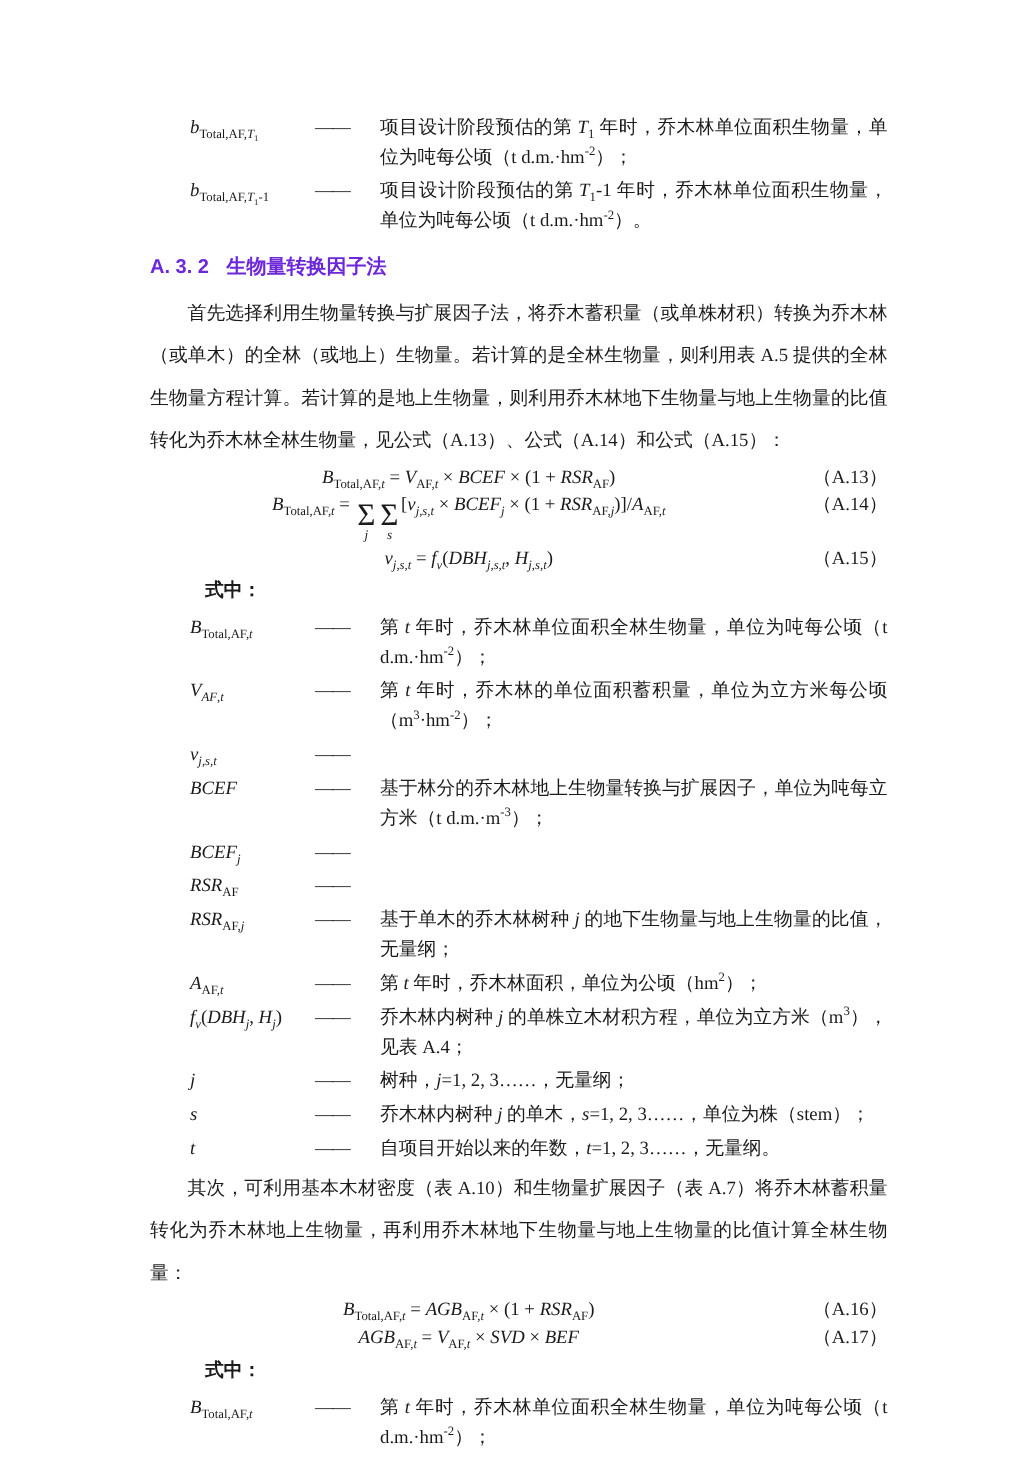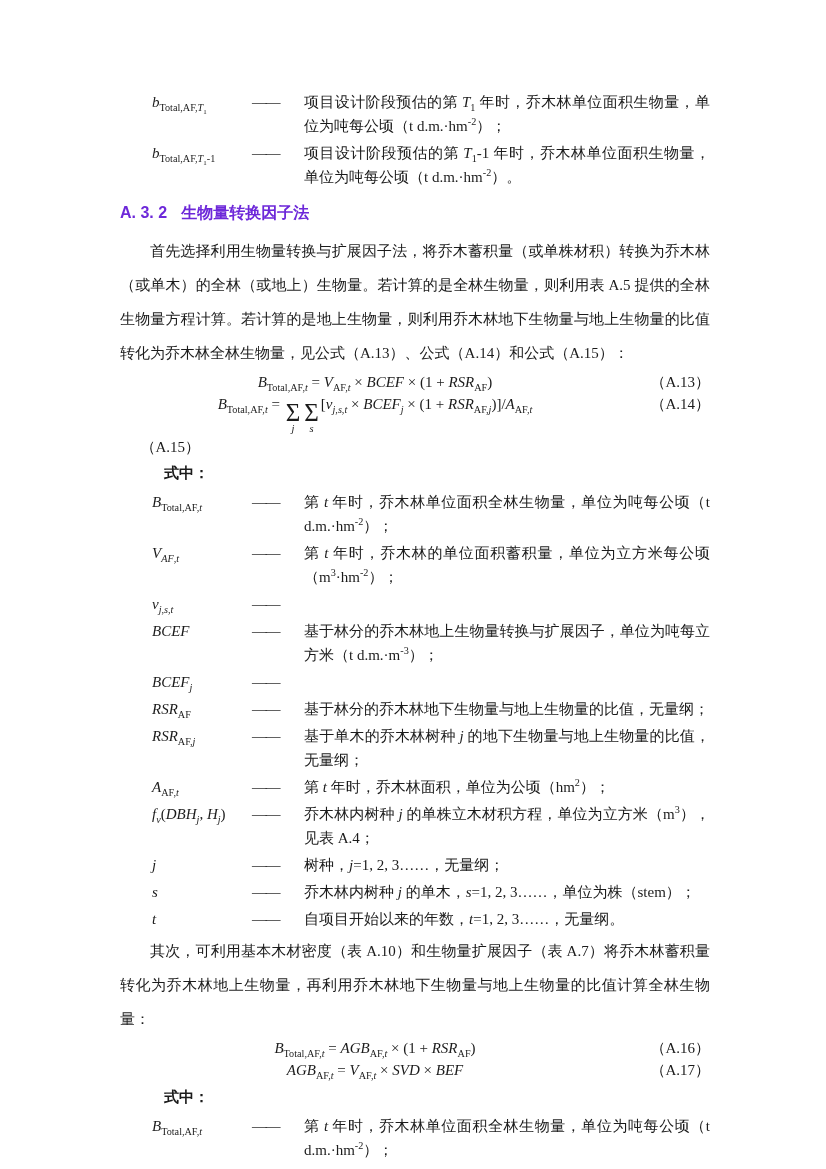--- a/index.html
+++ b/index.html
@@ -71,20 +71,21 @@
     <span class="formula-body"><i>B</i><sub>Total,AF,<i>t</i></sub> = <span class="sum">
           <span class="sig">Σ</span>
           <span class="idx">j</span>
         </span><span class="sum">
           <span class="sig">Σ</span>
           <span class="idx">s</span>
         </span>[<i>v</i><sub><i>j</i>,<i>s</i>,<i>t</i></sub> × <i>BCEF</i><sub><i>j</i></sub> × (1 + <i>RSR</i><sub>AF,<i>j</i></sub>)]/<i>A</i><sub>AF,<i>t</i></sub></span>
     <span class="eq-num">（A.14）</span>
   </div>
   <div class="formula-row">
+    <span class="formula-body"><i>v</i><sub><i>j</i>,<i>s</i>,<i>t</i></sub> = <i>f</i><sub><i>v</i></sub>(<i>DBH</i><sub><i>j</i>,<i>s</i>,<i>t</i></sub>, <i>H</i><sub><i>j</i>,<i>s</i>,<i>t</i></sub>)</span>
     <span class="eq-num">（A.15）</span>
   </div>
 
   <div class="where-label">式中：</div>
 
   <div class="def-row">
     <span class="def-symbol"><i>B</i><sub>Total,AF,<i>t</i></sub></span>
     <span class="def-dash">——</span>
     <span class="def-desc">第 <i>t</i> 年时，乔木林单位面积全林生物量，单位为吨每公顷（t d.m.·hm<sup>-2</sup>）；</span>
   </div>
@@ -102,21 +103,20 @@
     <span class="def-dash">——</span>
     <span class="def-desc">基于林分的乔木林地上生物量转换与扩展因子，单位为吨每立方米（t d.m.·m<sup>-3</sup>）；</span>
   </div>
   <div class="def-row">
     <span class="def-symbol"><i>BCEF</i><sub><i>j</i></sub></span>
     <span class="def-dash">——</span>
   </div>
   <div class="def-row">
     <span class="def-symbol"><i>RSR</i><sub>AF</sub></span>
     <span class="def-dash">——</span>
-    <span class="def-desc">基于林分的乔木林地下生物量与地上生物量的比值，无量纲；</span>
   </div>
   <div class="def-row">
     <span class="def-symbol"><i>RSR</i><sub>AF,<i>j</i></sub></span>
     <span class="def-dash">——</span>
     <span class="def-desc">基于单木的乔木林树种 <i>j</i> 的地下生物量与地上生物量的比值，无量纲；</span>
   </div>
   <div class="def-row">
     <span class="def-symbol"><i>A</i><sub>AF,<i>t</i></sub></span>
     <span class="def-dash">——</span>
     <span class="def-desc">第 <i>t</i> 年时，乔木林面积，单位为公顷（hm<sup>2</sup>）；</span>

